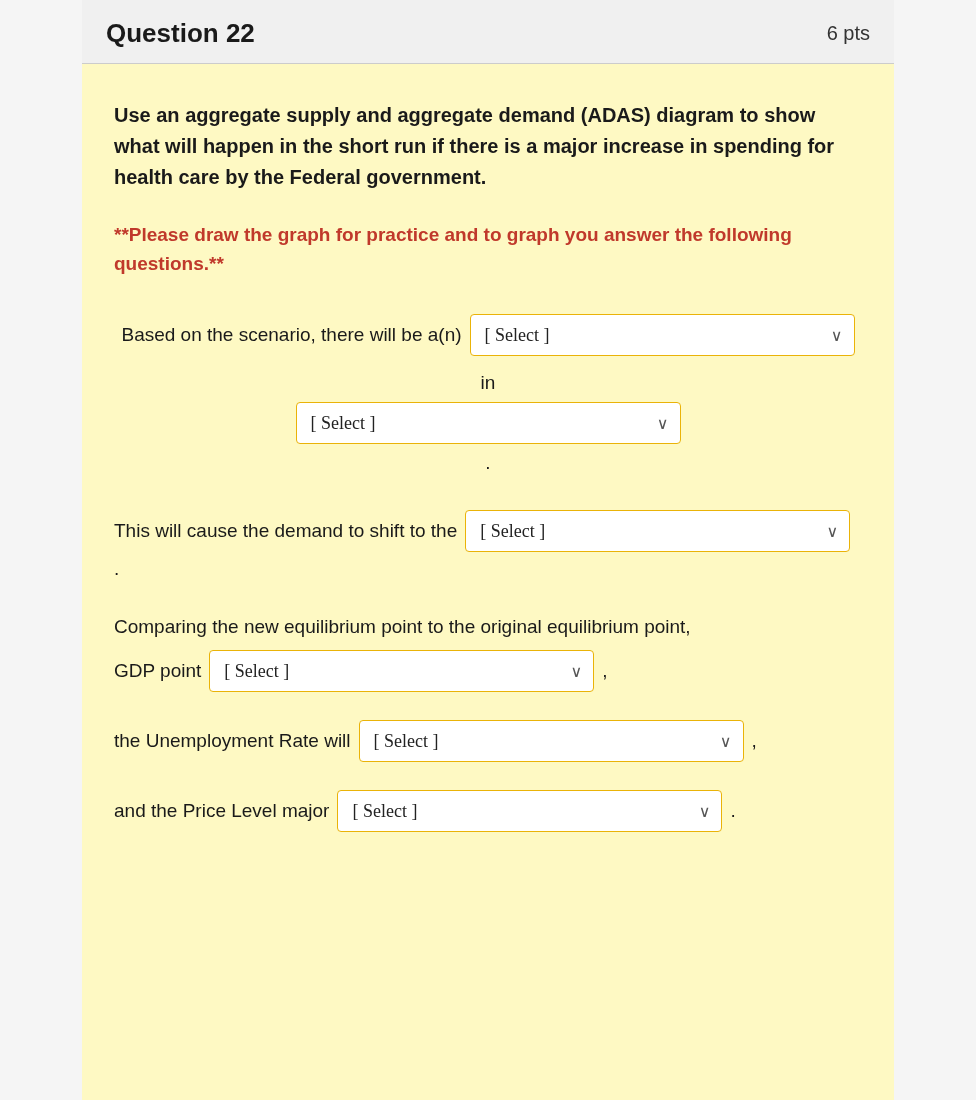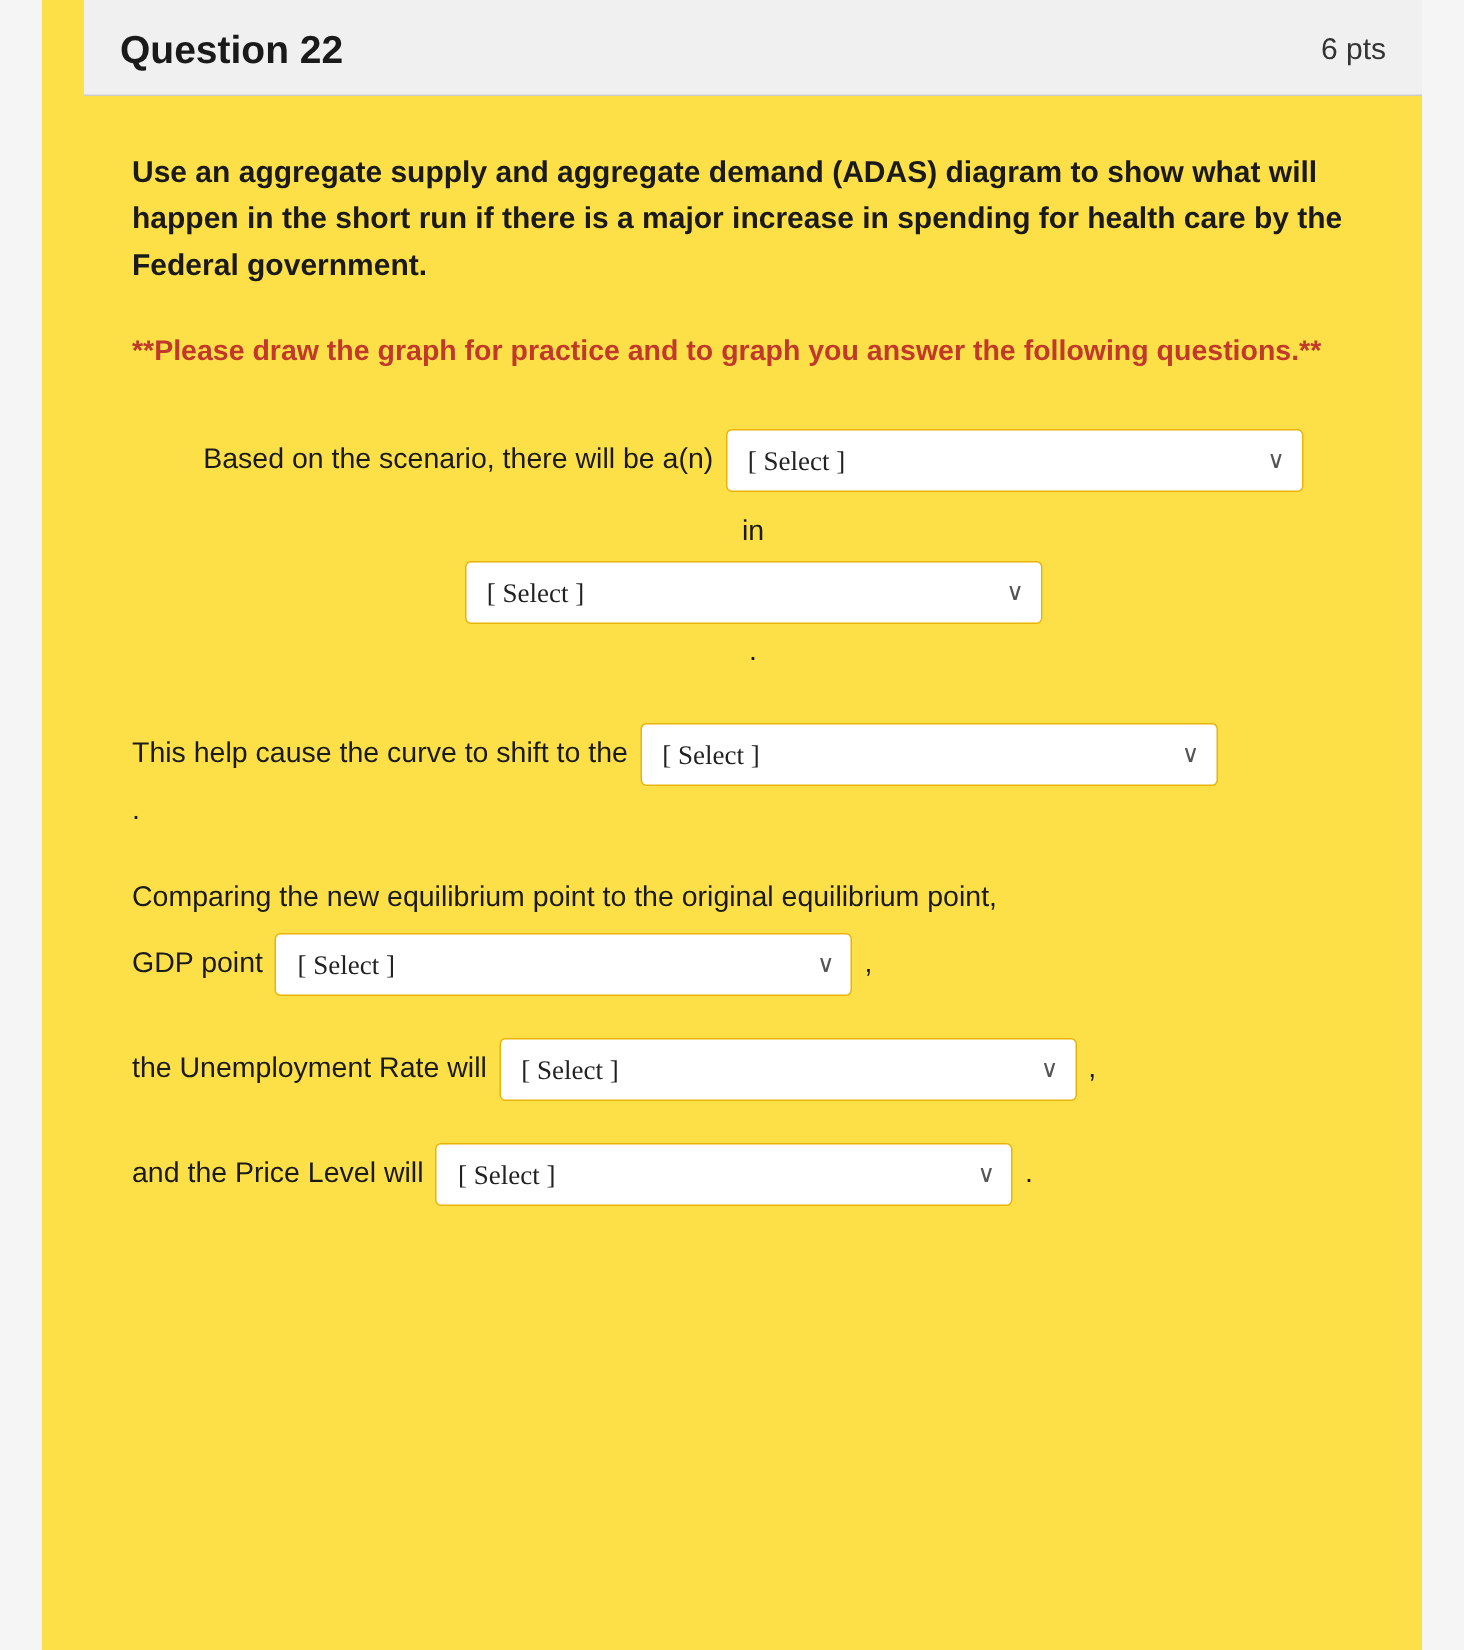--- a/index.html
+++ b/index.html
@@ -12,24 +12,23 @@
       font-family: Georgia, 'Times New Roman', serif;
       background: #f5f5f5;
       display: flex;
       justify-content: center;
       align-items: flex-start;
       min-height: 1100px;
       padding: 0;
     }
 
     .page-container {
-      width: 920px;
+      width: 812px;
       min-height: 1100px;
-      background: #fde047;
-      padding-left: 28px;
+      background: #fef9c3;
     }
 
     .question-header {
       display: flex;
       justify-content: space-between;
       align-items: center;
       padding: 18px 24px 14px 24px;
       border-bottom: 1px solid #cccccc;
       background: #f0f0f0;
     }
@@ -240,21 +239,21 @@
             <option>[ Select ]</option>
           </select>
           <span class="select-chevron">∨</span>
         </div>
         <span class="period-text">.</span>
       </div>
     </div>
 
     <div class="block-2">
       <div class="row-3">
-        <span class="inline-text">This help cause the curve to shift to the</span>
+        <span class="inline-text">This will cause the demand to shift to the</span>
         <div class="select-wrapper">
           <select class="select-dropdown">
             <option>[ Select ]</option>
           </select>
           <span class="select-chevron">∨</span>
         </div>
       </div>
       <div style="margin-top:6px;">
         <span class="period-text">.</span>
       </div>
@@ -278,21 +277,21 @@
       <div class="select-wrapper">
         <select class="select-dropdown">
           <option>[ Select ]</option>
         </select>
         <span class="select-chevron">∨</span>
       </div>
       <span class="period-text">,</span>
     </div>
 
     <div class="row-7">
-      <span class="inline-text">and the Price Level will</span>
+      <span class="inline-text">and the Price Level major</span>
       <div class="select-wrapper">
         <select class="select-dropdown">
           <option>[ Select ]</option>
         </select>
         <span class="select-chevron">∨</span>
       </div>
       <span class="period-text">.</span>
     </div>
 
   </div>

